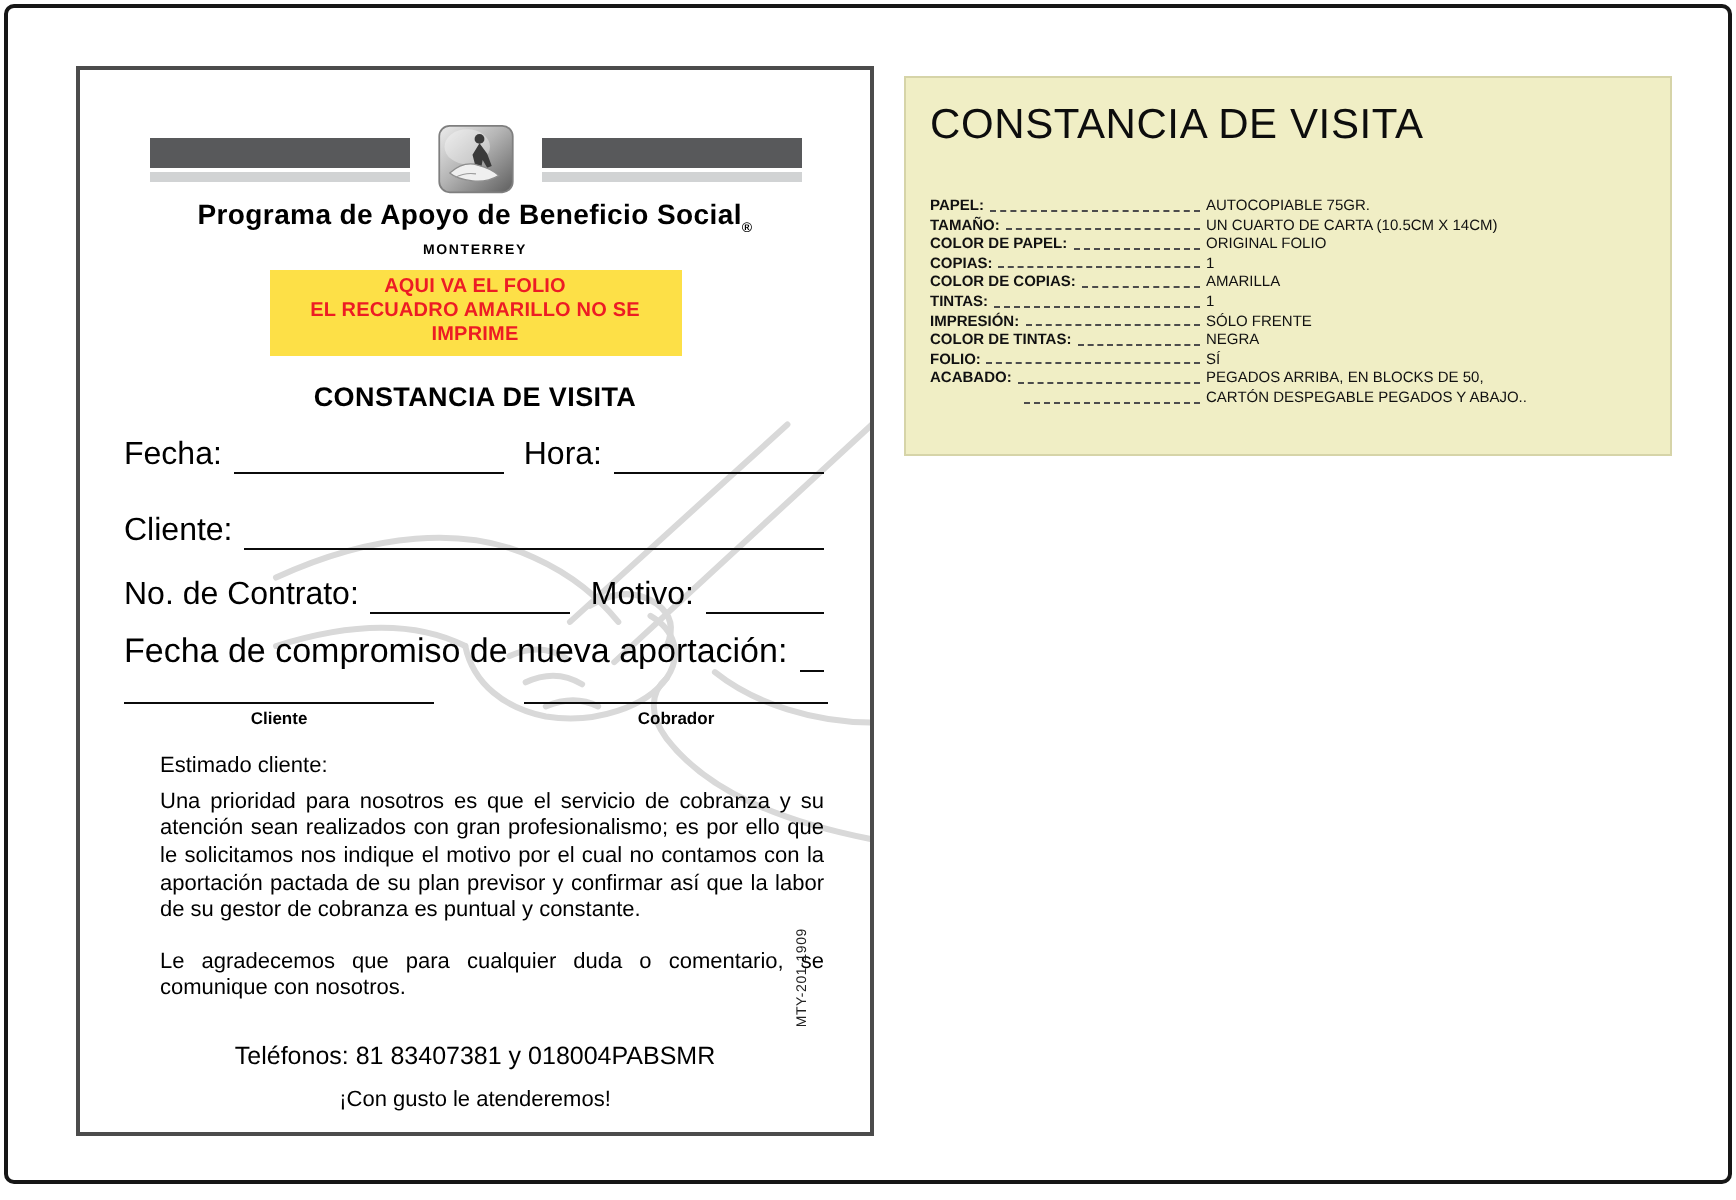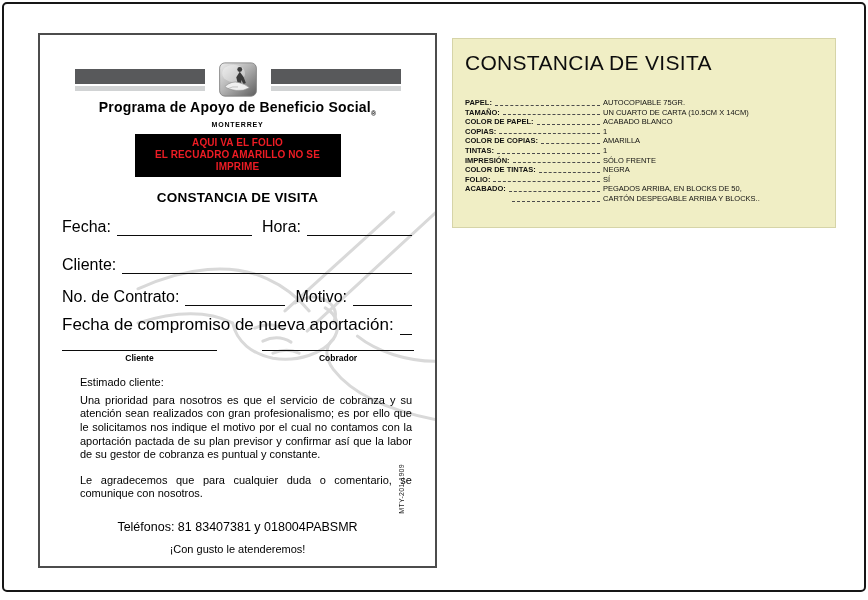--- a/index.html
+++ b/index.html
@@ -30,21 +30,21 @@
   .bar-group{margin-top:7px;width:130px;}
   .bar-dark{height:15px;background:#58595b;}
   .bar-light{height:5px;background:#d1d3d4;margin-top:2px;}
   .logo{width:40px;height:35px;flex:0 0 auto;}
 
   .brand-title{margin-top:2px;text-align:center;font-size:14px;font-weight:bold;letter-spacing:.2px;}
   .brand-title sub{font-size:7px;}
   .brand-sub{margin-top:4px;text-align:center;font-size:7px;font-weight:bold;letter-spacing:.8px;}
 
   .folio-box{
-    margin:6px auto 0 auto;width:206px;background:#000000;
+    margin:6px auto 0 auto;width:206px;background:#fde047;
     text-align:center;padding:3px 0 4px 0;
   }
   .folio-line{color:#ed1c24;font-weight:bold;font-size:10px;line-height:12px;letter-spacing:.1px;}
 
   .form-heading{margin-top:13px;text-align:center;font-size:13.5px;font-weight:bold;letter-spacing:.2px;}
 
   .field-row{display:flex;align-items:flex-end;margin:0 23px 0 22px;font-size:16px;}
   .field-row .lbl{white-space:nowrap;padding-right:6px;}
   .rule{border-bottom:1.6px solid #0b0b0b;height:13px;}
   .grow{flex:1 1 auto;}
@@ -230,21 +230,21 @@
       <span class="spec-dashes"></span>
     </span>
     <span class="spec-value">UN CUARTO DE CARTA (10.5CM X 14CM)</span>
   </div>
 
   <div class="spec-row">
     <span class="spec-lead">
       <span class="spec-label">COLOR DE PAPEL:</span>
       <span class="spec-dashes"></span>
     </span>
-    <span class="spec-value">ACABADO BLANCO</span>
+    <span class="spec-value">ORIGINAL FOLIO</span>
   </div>
 
   <div class="spec-row">
     <span class="spec-lead">
       <span class="spec-label">COPIAS:</span>
       <span class="spec-dashes"></span>
     </span>
     <span class="spec-value">1</span>
   </div>
 
@@ -294,16 +294,16 @@
       <span class="spec-dashes"></span>
     </span>
     <span class="spec-value">PEGADOS ARRIBA, EN BLOCKS DE 50,</span>
   </div>
 
   <div class="spec-row cont">
     <span class="spec-lead">
       <span class="spec-label"></span>
       <span class="spec-dashes"></span>
     </span>
-    <span class="spec-value">CARTÓN DESPEGABLE ARRIBA Y BLOCKS..</span>
+    <span class="spec-value">CARTÓN DESPEGABLE PEGADOS Y ABAJO..</span>
   </div>
 </div>
 </div>
 
 </body></html>

